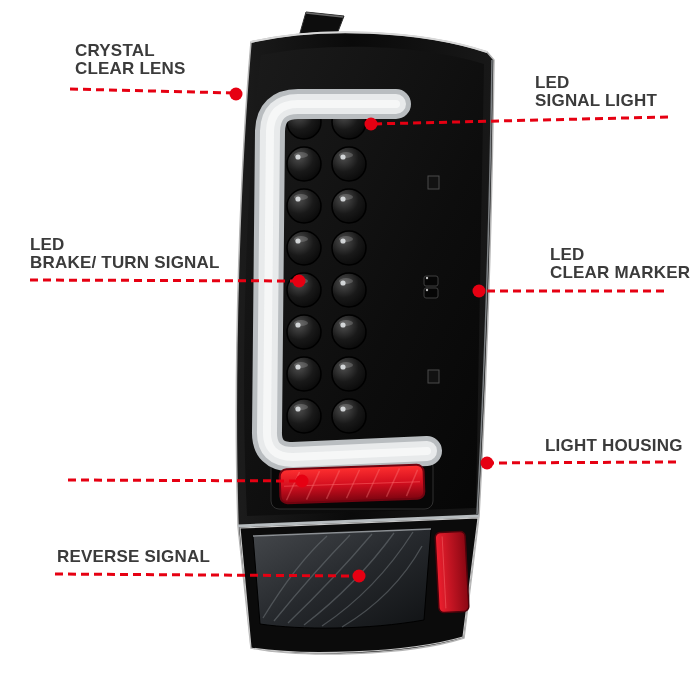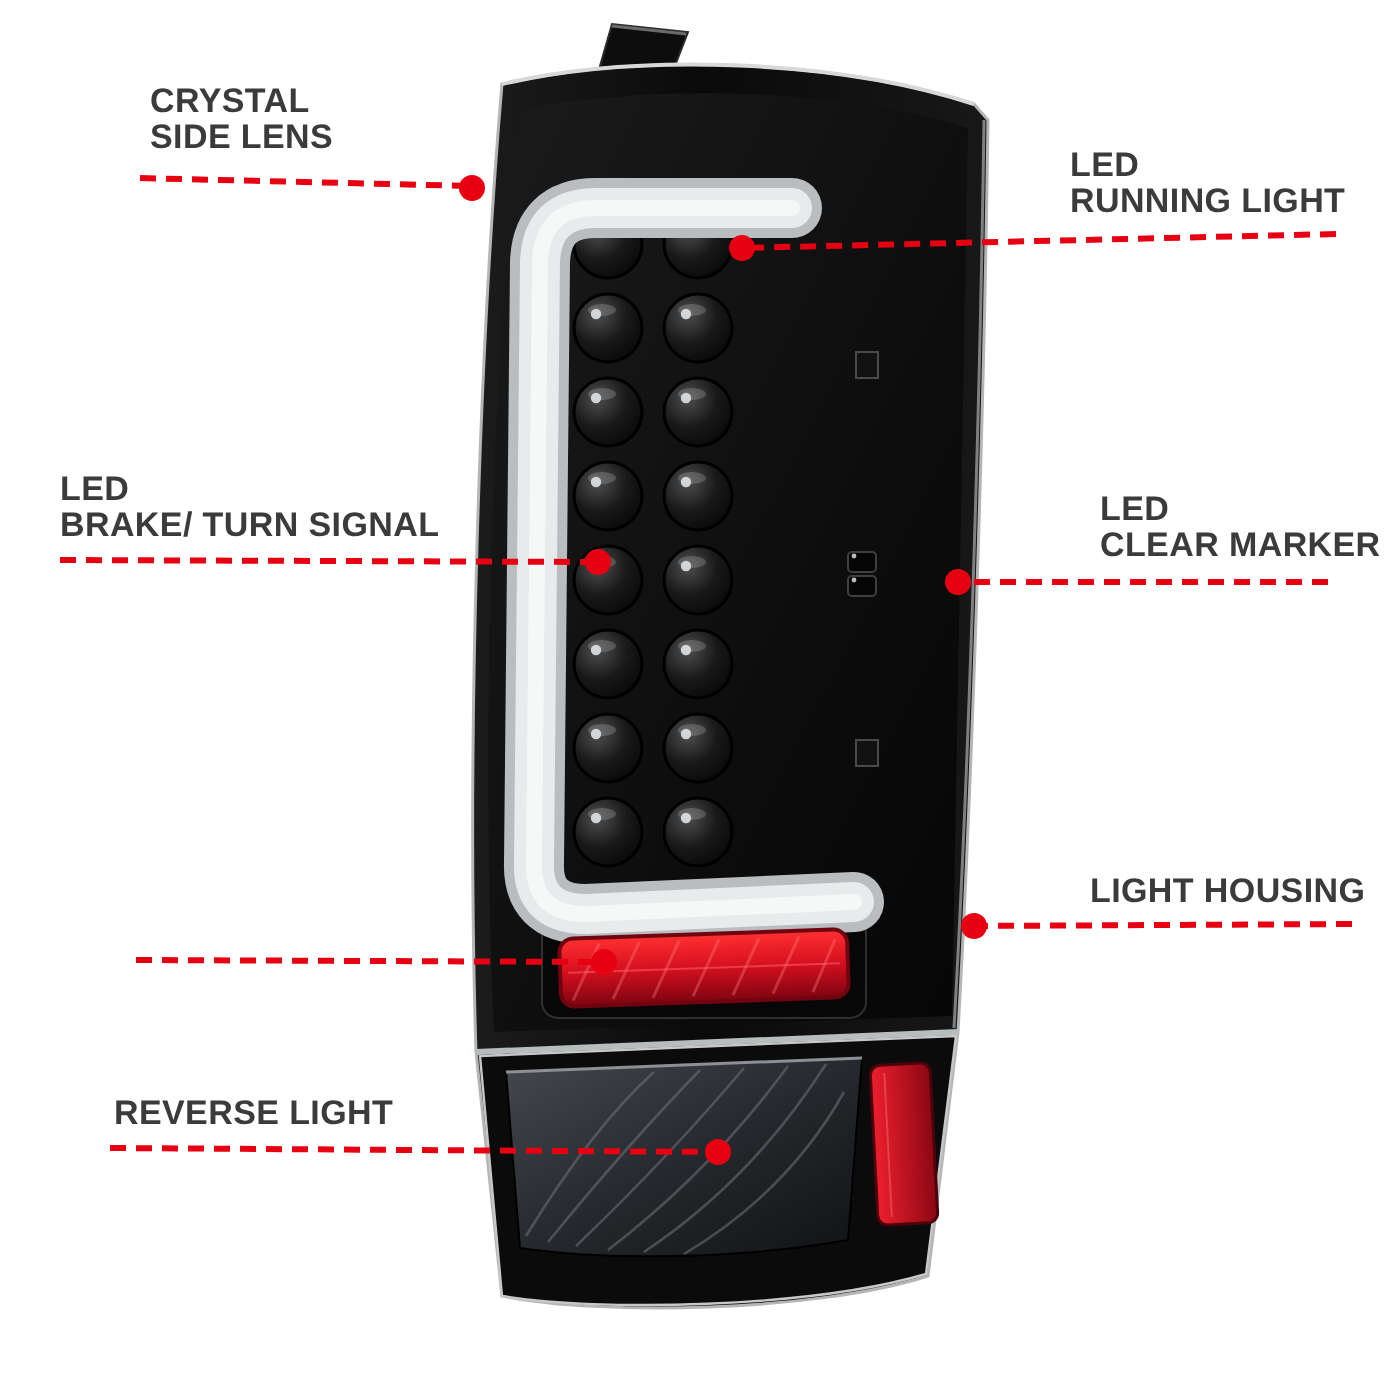--- a/index.html
+++ b/index.html
@@ -173,40 +173,40 @@
       <circle class="dot" cx="299" cy="281" r="6.5"></circle>
       <circle class="dot" cx="479" cy="291" r="6.5"></circle>
       <circle class="dot" cx="302" cy="481" r="6.5"></circle>
       <circle class="dot" cx="487" cy="463" r="6.5"></circle>
       <circle class="dot" cx="359" cy="576" r="6.5"></circle>
     </g>
   </svg>
 
   <div class="callout" style="left:75px; top:42px">
     <div>CRYSTAL</div>
-    <div>SIDE LENS</div>
+    <div>CLEAR LENS</div>
   </div>
 
   <div class="callout" style="left:535px; top:74px">
     <div>LED</div>
-    <div>RUNNING LIGHT</div>
+    <div>SIGNAL LIGHT</div>
   </div>
 
   <div class="callout" style="left:30px; top:236px">
     <div>LED</div>
     <div>BRAKE/ TURN SIGNAL</div>
   </div>
 
   <div class="callout" style="left:550px; top:246px">
     <div>LED</div>
     <div>CLEAR MARKER</div>
   </div>
 
 
   <div class="callout" style="left:545px; top:437px">
     <div>LIGHT HOUSING</div>
   </div>
 
   <div class="callout" style="left:57px; top:548px">
-    <div>REVERSE LIGHT</div>
+    <div>REVERSE SIGNAL</div>
   </div>
 
 </div>
 
 </body></html>

